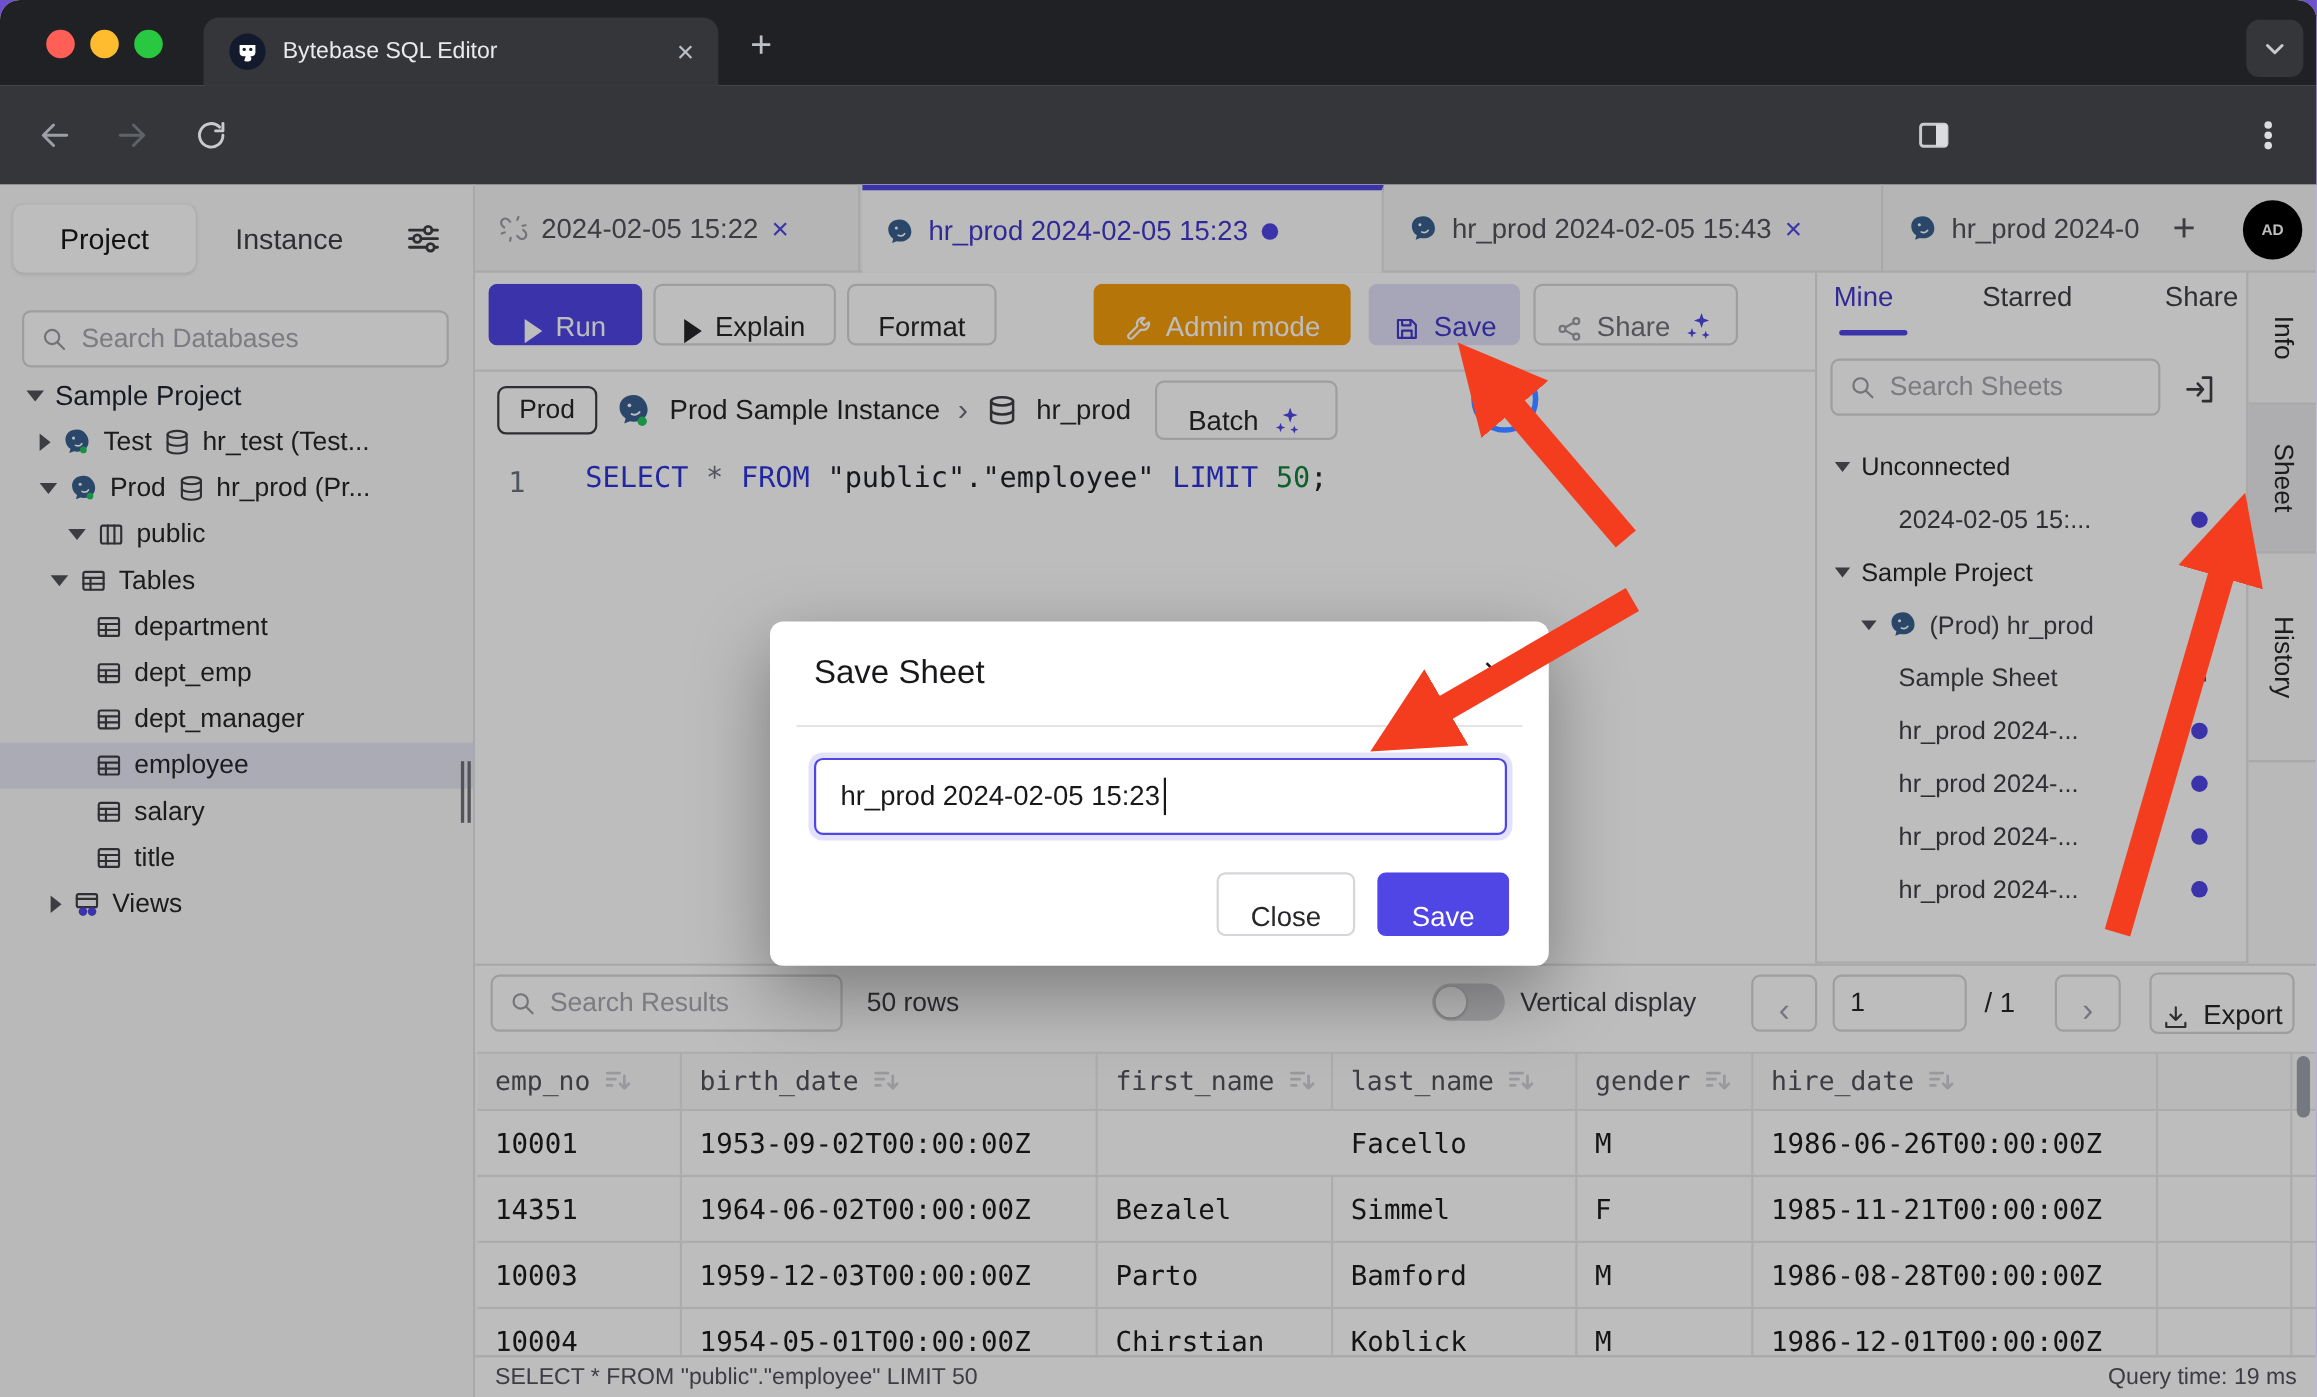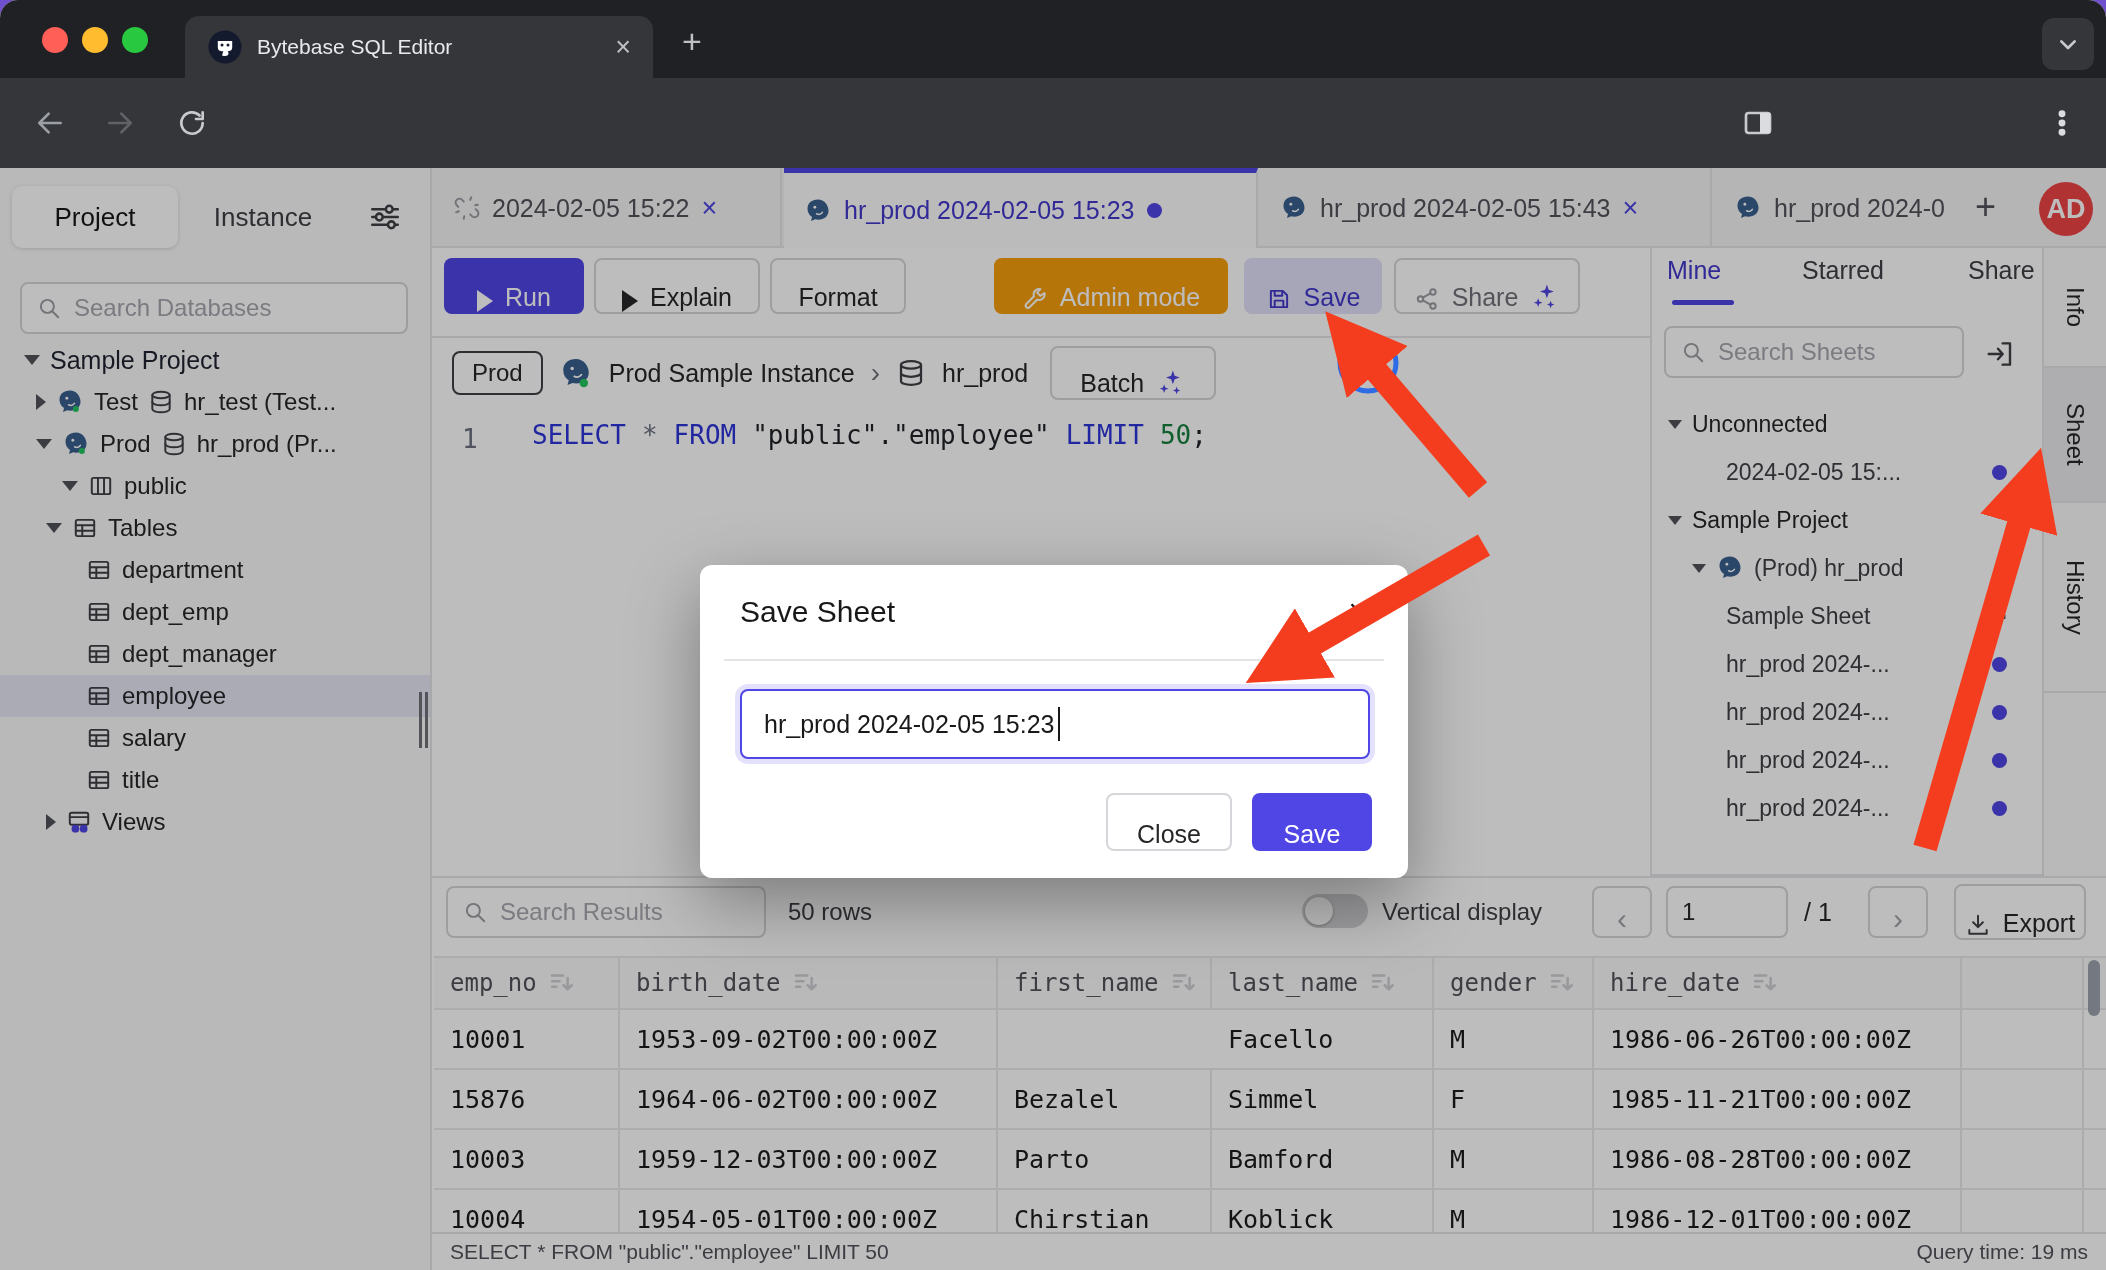--- a/index.html
+++ b/index.html
@@ -290,21 +290,21 @@
       <div class="etab" style="left:1282px;width:244px;border-right:none">
         <svg class="pg" viewBox="0 0 24 24">
               <path d="M12 2.2C6.6 2.2 3 5.4 3 10c0 3.1 1.5 5.6 3.9 7.1l-.9 3.4 3.6-1.4c.8.2 1.6.3 2.4.3 5.4 0 9-3.2 9-7.7S17.4 2.2 12 2.2z" fill="#39618f"></path>
               <circle cx="9.3" cy="8.8" r="1.2" fill="#fff"></circle>
               <path d="M15.8 13.2c-1.2 1.6-3.4 2-5 1.2" stroke="#fff" stroke-width="1.3" fill="none" stroke-linecap="round"></path>
             </svg>
         <span>hr_prod 2024-0</span>
       </div>
       <span style="position:absolute;left:1543px;top:18px;font-size:36px;color:#52525b">+</span>
     </div>
-    <div style="position:absolute;left:2039px;top:14px;width:54px;height:54px;border-radius:50%;background:#ef4444;color:#fff;display:flex;align-items:center;justify-content:center;font-size:27px;font-weight:bold">AD</div>
+    <div style="position:absolute;left:2039px;top:14px;width:54px;height:54px;border-radius:50%;background:#000000;color:#fff;display:flex;align-items:center;justify-content:center;font-size:14px;font-weight:bold">AD</div>
 
     <div style="position:absolute;left:432px;top:80px;width:1218px;height:90px;background:#fff;border-bottom:2px solid #e4e4e7">
       <div class="btn" style="position:absolute;left:12px;top:10px;width:140px;height:56px;background:#4f46e5;color:#fff">
         <span class="play"></span>
             <span>Run</span>
       </div>
       <div class="btn outline" style="position:absolute;left:162px;top:10px;width:166px;height:56px">
         <span class="play dark"></span>
             <span>Explain</span>
       </div>
@@ -525,21 +525,21 @@
       </div>
       <div style="position:absolute;left:434px;top:54px;width:1672px;height:60px;border-bottom:2px solid #e9e9eb">
         <div class="rcell" style="left:0;width:186px">10001</div>
         <div class="rcell" style="left:186px;width:378px">1953-09-02T00:00:00Z</div>
         <div class="rcell" style="left:778px;width:222px">Facello</div>
         <div class="rcell" style="left:1000px;width:160px">M</div>
         <div class="rcell" style="left:1160px;width:368px">1986-06-26T00:00:00Z</div>
         <div class="rcell" style="left:1528px;width:122px"></div>
       </div>
       <div style="position:absolute;left:434px;top:114px;width:1672px;height:60px;border-bottom:2px solid #e9e9eb">
-        <div class="rcell" style="left:0;width:186px">15876</div>
+        <div class="rcell" style="left:0;width:186px">14351</div>
         <div class="rcell" style="left:186px;width:378px">1964-06-02T00:00:00Z</div>
         <div class="rcell" style="left:564px;width:214px">Bezalel</div>
         <div class="rcell" style="left:778px;width:222px">Simmel</div>
         <div class="rcell" style="left:1000px;width:160px">F</div>
         <div class="rcell" style="left:1160px;width:368px">1985-11-21T00:00:00Z</div>
         <div class="rcell" style="left:1528px;width:122px"></div>
       </div>
       <div style="position:absolute;left:434px;top:174px;width:1672px;height:60px;border-bottom:2px solid #e9e9eb">
         <div class="rcell" style="left:0;width:186px">10003</div>
         <div class="rcell" style="left:186px;width:378px">1959-12-03T00:00:00Z</div>

